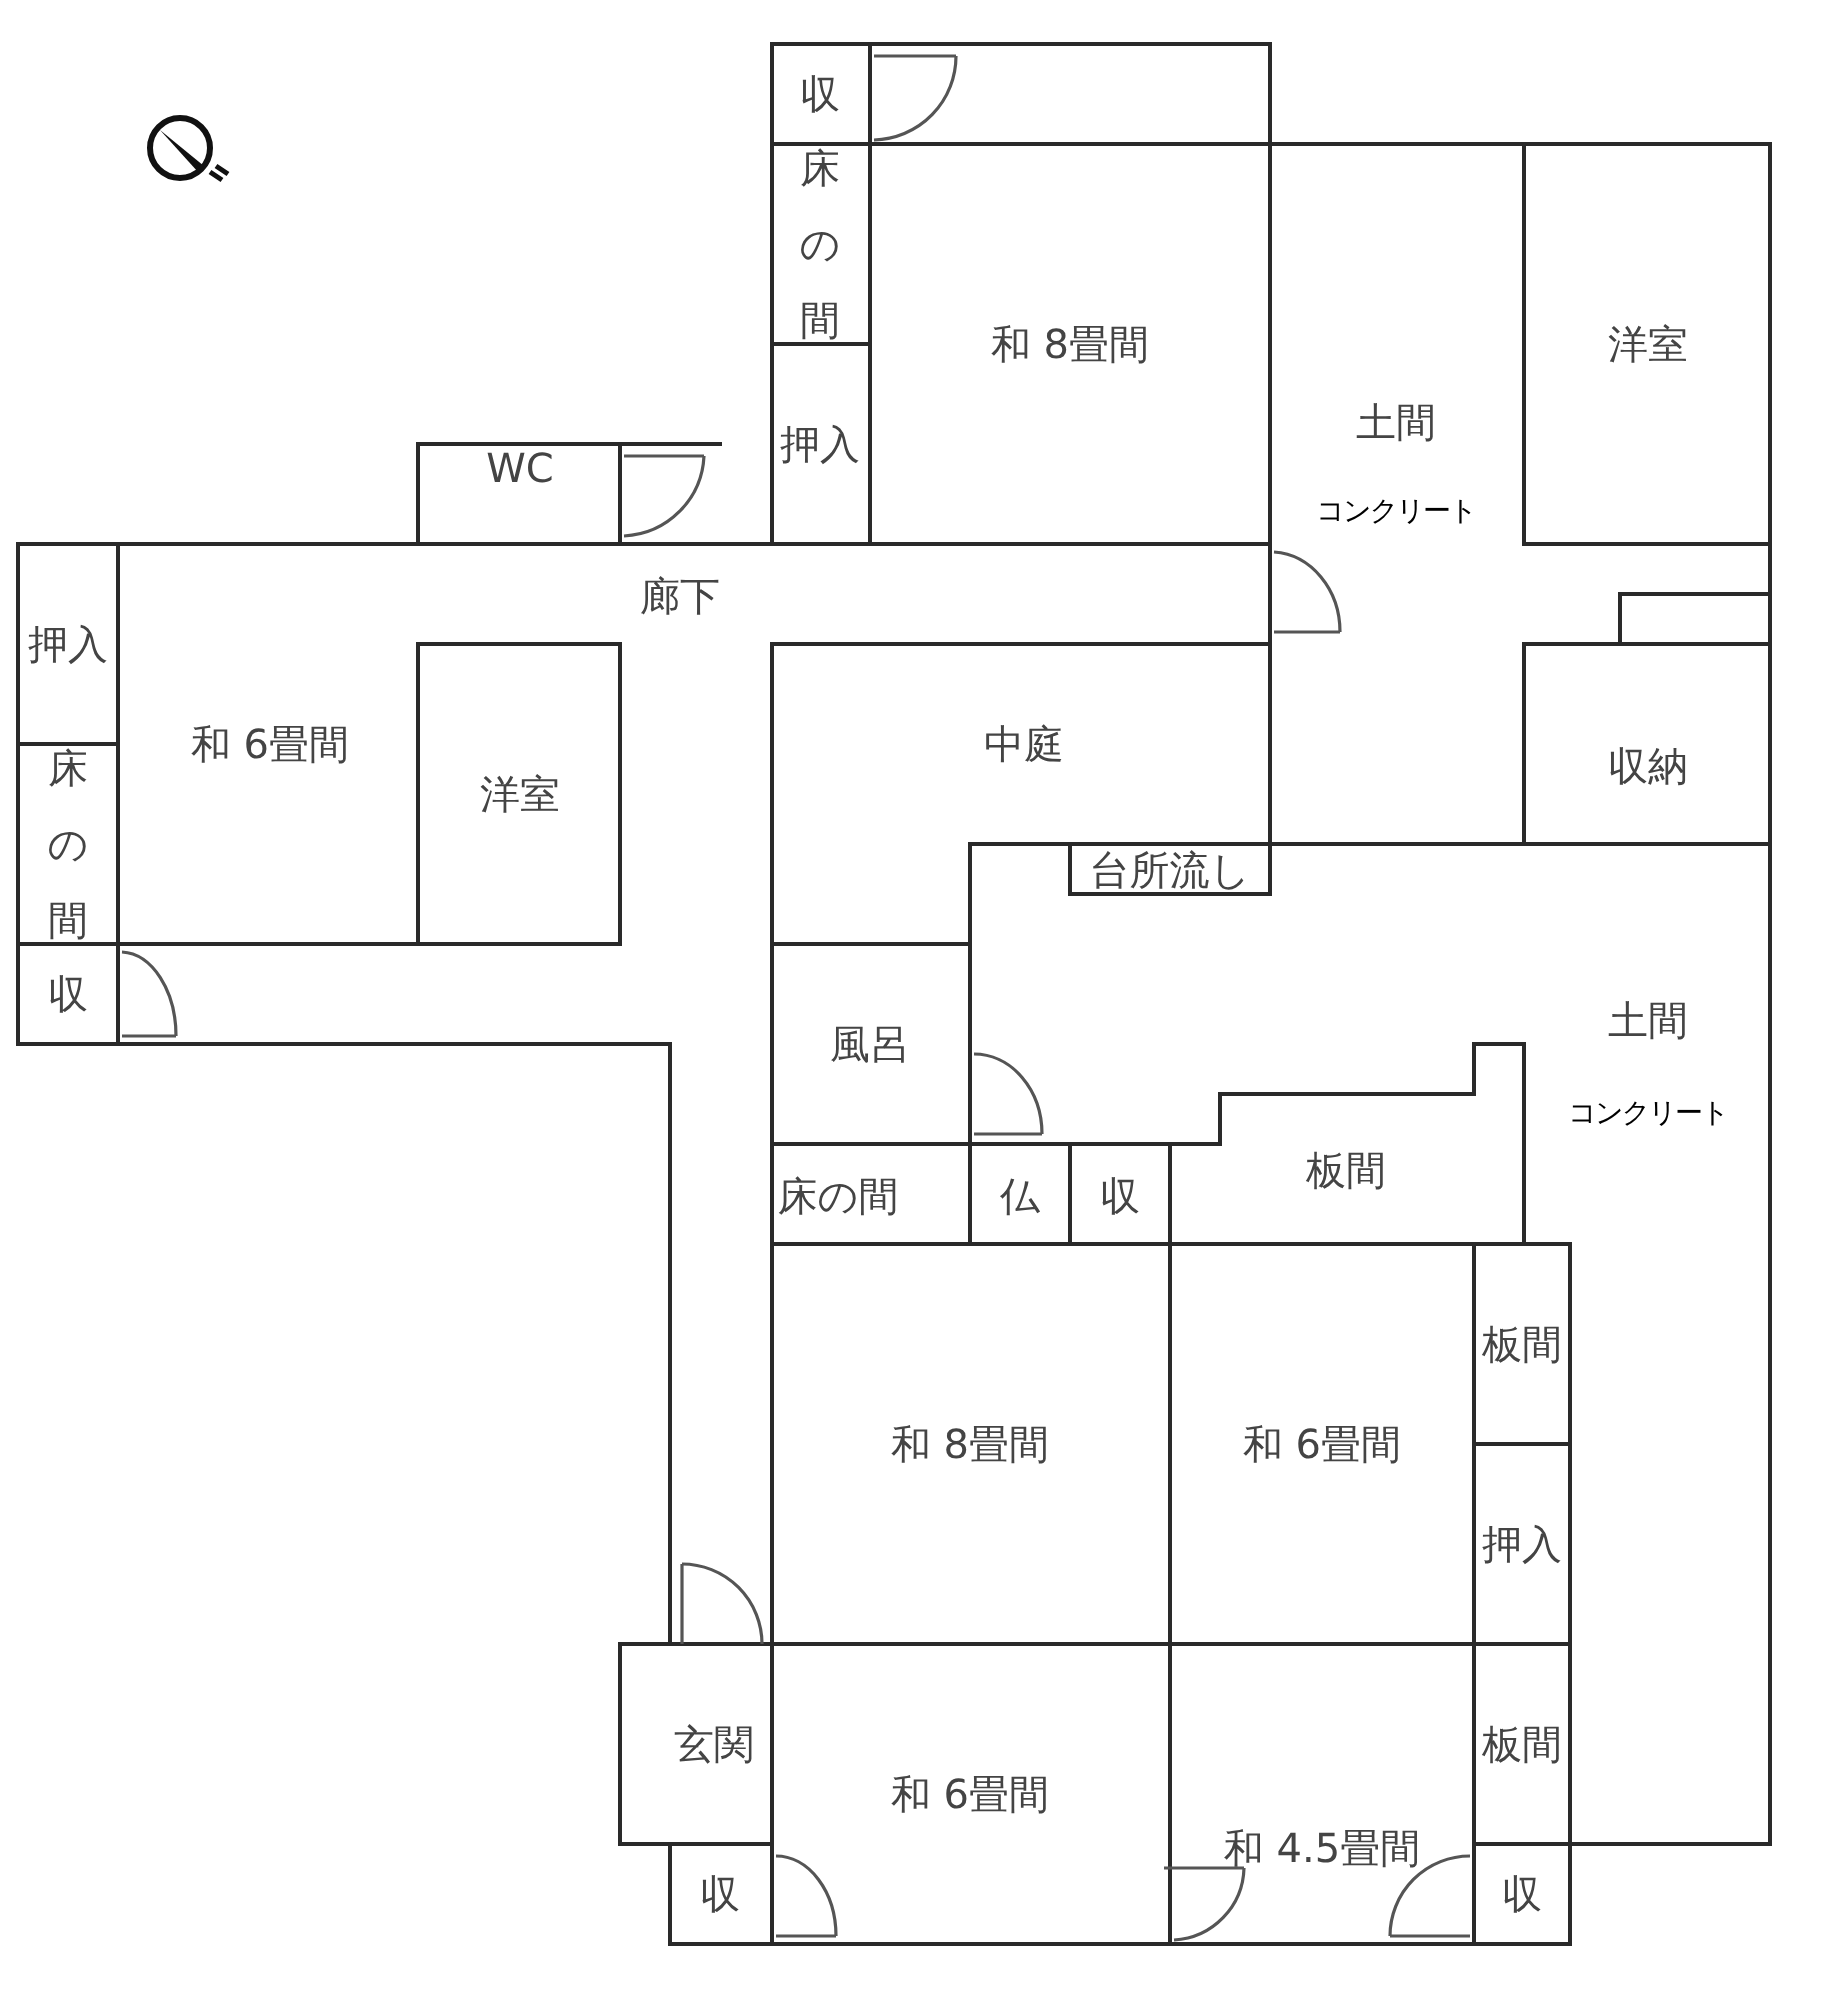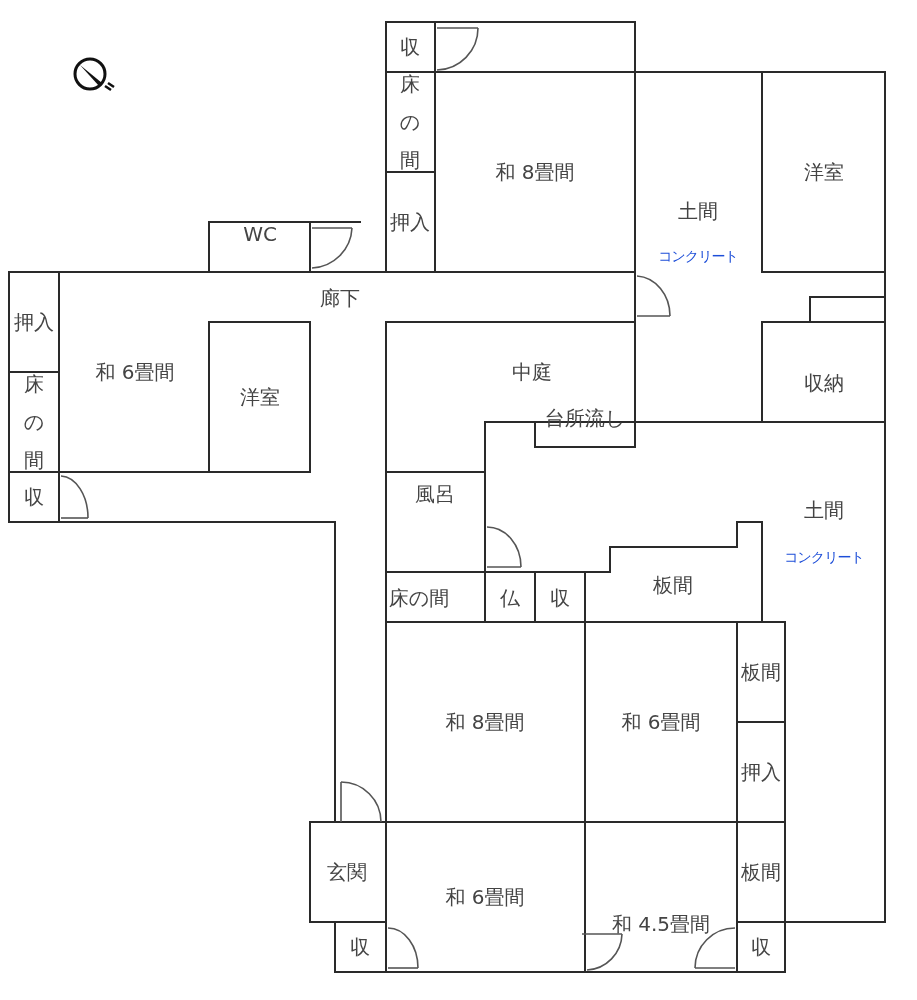--- a/index.html
+++ b/index.html
@@ -1,21 +1,21 @@
 <!DOCTYPE html>
 <html><head>
 <meta charset="utf-8">
 <style>
   html, body { margin: 0; padding: 0; background: #ffffff; }
   body { width: 917px; height: 1000px; position: relative; overflow: hidden;
          font-family: "DejaVu Sans", "Liberation Sans", sans-serif; color: #3a3a3a; }
   #plan { position: absolute; left: 0; top: 0; }
   .lbl { position: absolute; font-size: 20px; line-height: 1; white-space: nowrap;
          transform: translate(-50%, -50%); color: #444; }
-  .lbl.small { font-size: 14px; letter-spacing: -1px; color: #1d4ed8; }
+  .lbl.small { font-size: 14px; letter-spacing: -1px; color: #000000; }
   .vlbl { position: absolute; font-size: 20px; line-height: 38px; text-align: center;
           width: 30px; transform: translate(-50%, -50%); color: #444; }
   .compass { position: absolute; left: 72px; top: 56px; width: 50px; height: 44px; }
 </style>
 </head>
 <body>
 
 <svg id="plan" width="917" height="1000" viewBox="0 0 917 1000" xmlns="http://www.w3.org/2000/svg">
   <g stroke="#2a2a2a" stroke-width="2" fill="none" stroke-linecap="square">
 
@@ -112,32 +112,32 @@
 <div class="lbl" style="left:698px;top:211px">土間</div>
 <div class="lbl small" style="left:698px;top:256px">コンクリート</div>
 <div class="lbl" style="left:824px;top:172px">洋室</div>
 <div class="lbl" style="left:260px;top:234px">WC</div>
 <div class="lbl" style="left:340px;top:298px">廊下</div>
 <div class="lbl" style="left:34px;top:322px">押入</div>
 <div class="vlbl" style="left:34px;top:422px">床<br>の<br>間</div>
 <div class="lbl" style="left:135px;top:372px">和 6畳間</div>
 <div class="lbl" style="left:260px;top:397px">洋室</div>
 <div class="lbl" style="left:34px;top:497px">収</div>
-<div class="lbl" style="left:532px;top:372px">中庭</div>
+<div class="lbl" style="left:512px;top:372px">中庭</div>
 <div class="lbl" style="left:824px;top:383px">収納</div>
-<div class="lbl" style="left:585px;top:418px">台所流し</div>
-<div class="lbl" style="left:435px;top:494px">風呂</div>
+<div class="lbl" style="left:585px;top:435px">台所流し</div>
+<div class="lbl" style="left:435px;top:522px">風呂</div>
 <div class="lbl" style="left:824px;top:510px">土間</div>
 <div class="lbl small" style="left:824px;top:557px">コンクリート</div>
 <div class="lbl" style="left:419px;top:598px">床の間</div>
 <div class="lbl" style="left:510px;top:598px">仏</div>
 <div class="lbl" style="left:560px;top:598px">収</div>
 <div class="lbl" style="left:673px;top:585px">板間</div>
 <div class="lbl" style="left:485px;top:722px">和 8畳間</div>
 <div class="lbl" style="left:661px;top:722px">和 6畳間</div>
 <div class="lbl" style="left:761px;top:672px">板間</div>
 <div class="lbl" style="left:761px;top:772px">押入</div>
-<div class="lbl" style="left:347px;top:872px">玄関</div>
+<div class="lbl" style="left:357px;top:872px">玄関</div>
 <div class="lbl" style="left:485px;top:897px">和 6畳間</div>
 <div class="lbl" style="left:661px;top:924px">和 4.5畳間</div>
 <div class="lbl" style="left:761px;top:872px">板間</div>
 <div class="lbl" style="left:360px;top:947px">収</div>
 <div class="lbl" style="left:761px;top:947px">収</div>
 
 </body></html>

